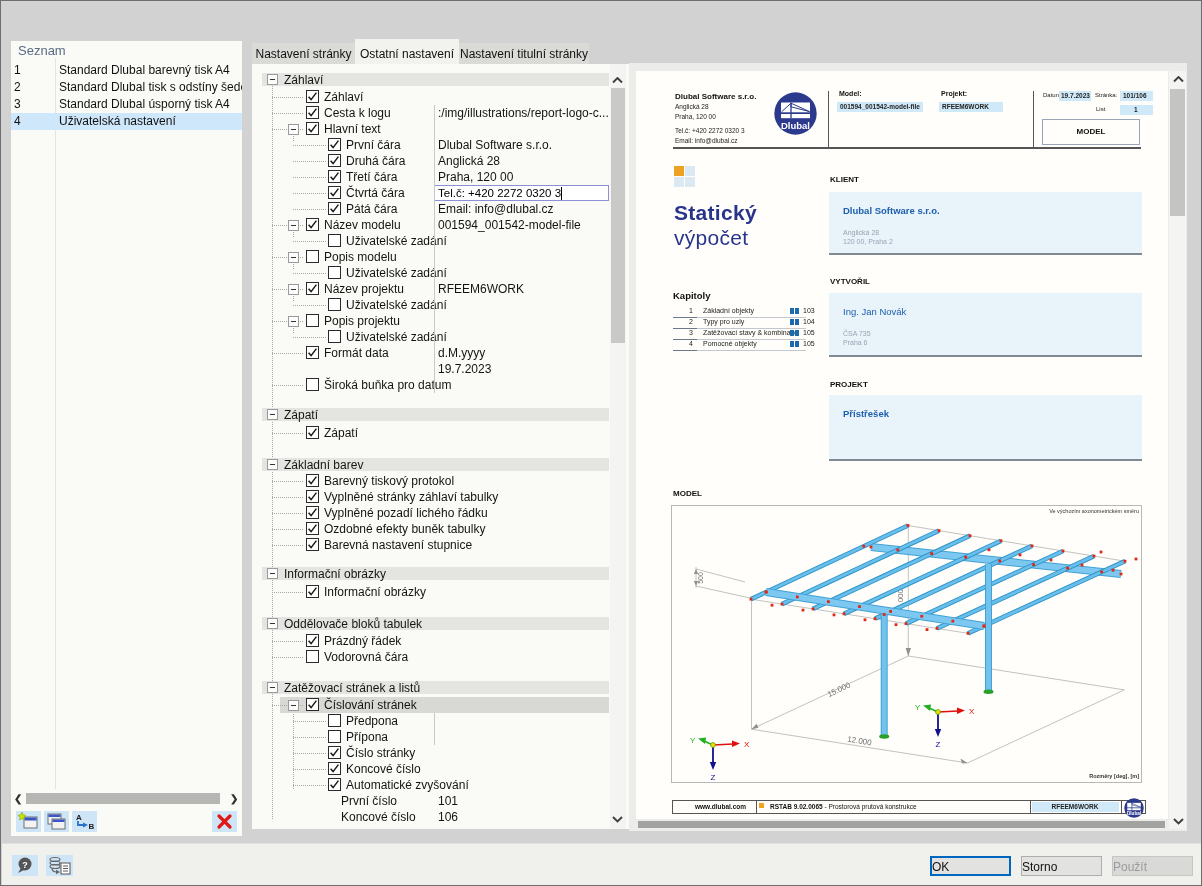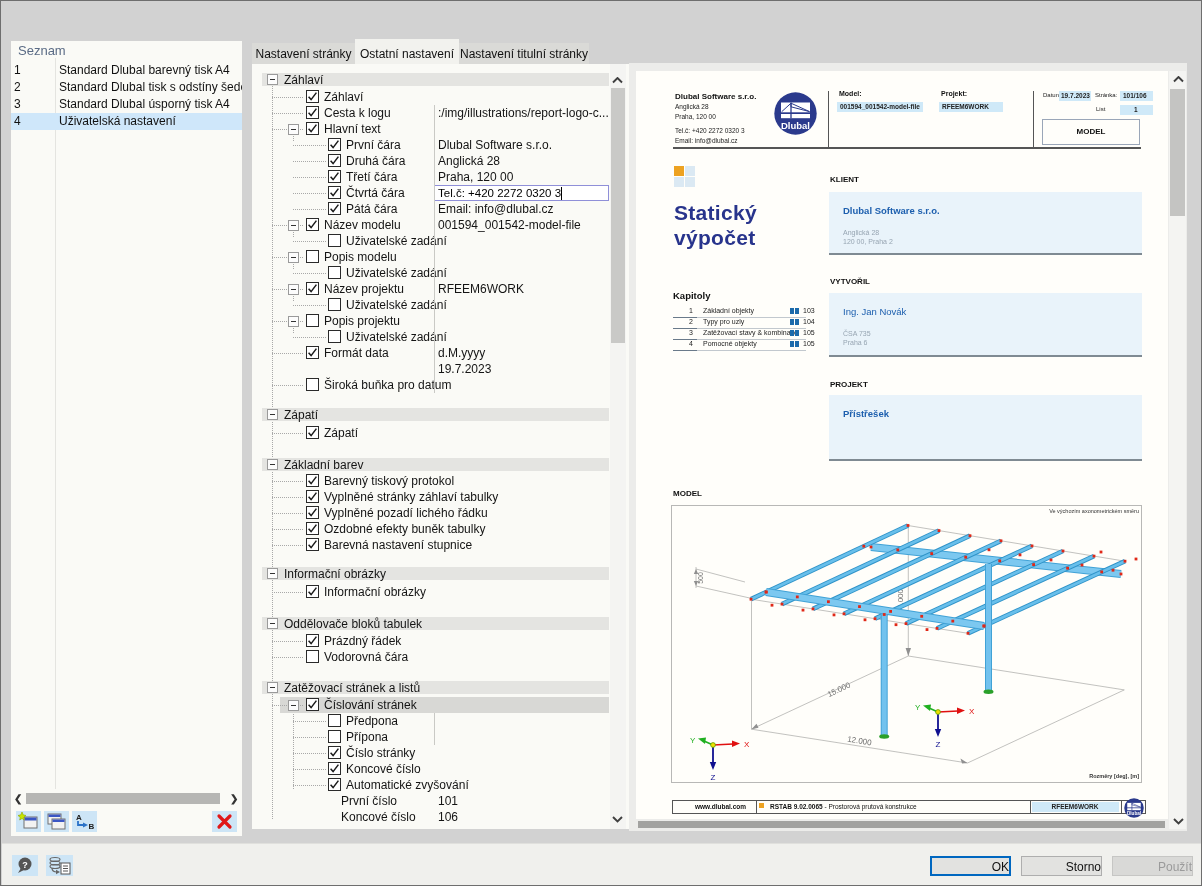--- a/index.html
+++ b/index.html
@@ -27,21 +27,21 @@
 .caret{position:absolute;left:126px;top:1px;width:1px;height:13px;background:#000}
 .sb{position:absolute;background:#f1f1ee}
 .sbthumb{position:absolute;background:#c4c4c2}
 .arr{position:absolute;font-size:11px;color:#505050;font-weight:bold}
 .prevarea{position:absolute;left:628px;top:62px;width:558px;height:768px;background:#ececea}
 .page{position:absolute;left:635px;top:70px;width:532px;height:748px;background:#fffefa}
 .pv{position:absolute;white-space:nowrap}
 .blue-box{position:absolute;background:#e9f3fa}
 .hl{position:absolute;background:#cfe9f8}
 .footer{position:absolute;left:1px;top:842px;width:1200px;height:43px;background:#f0f0ed;border-top:1px solid #e0e0dd}
-.btn{position:absolute;top:12px;width:81px;height:20px;background:#e2e2e0;border:1px solid #aeaeae;font-size:12px;color:#111;text-align:right;padding-top:3px}
+.btn{position:absolute;top:12px;width:81px;height:20px;background:#e2e2e0;border:1px solid #aeaeae;font-size:12px;color:#111;text-align:left;padding-top:3px}
 .helpbtn{position:absolute;background:#cde5f6}
 .tbtn{position:absolute;background:#cde5f6;width:25px;height:21px}
 </style></head>
 <body>
 <div class="win">
   <div class="panel" style="left:10px;top:40px;width:231px;height:795px"></div>
     <div class="seznam">Seznam</div>
     <div class="abs" style="left:54px;top:57px;width:1px;height:731px;background:#e4e4e0"></div>
     <div class="lrow " style="top:61px">
       <span class="lnum">1</span>
@@ -401,21 +401,21 @@
       <div class="hl" style="left:484px;top:34px;width:33px;height:10px"></div>
       <div class="pv" style="left:498px;top:35px;font-size:6.5px;font-weight:bold;color:#222">1</div>
       <div class="pv" style="left:406px;top:48px;width:98px;height:26px;border:1px solid #9aa6b8;background:#fffefa"></div>
       <div class="pv" style="left:406px;top:56px;width:98px;text-align:center;font-size:8px;font-weight:bold;color:#111">MODEL</div>
       <div class="pv" style="left:37px;top:76px;width:468px;height:2px;background:#555"></div>
       <div class="pv" style="left:38px;top:95px;width:10px;height:10px;background:#eda221"></div>
       <div class="pv" style="left:49px;top:95px;width:10px;height:10px;background:#dbe9f3"></div>
       <div class="pv" style="left:38px;top:106px;width:10px;height:10px;background:#dbe9f3"></div>
       <div class="pv" style="left:49px;top:106px;width:10px;height:10px;background:#dbe9f3"></div>
       <div class="pv" style="left:38px;top:130px;font-size:21px;font-weight:bold;color:#28348c;letter-spacing:0.3px">Statický</div>
-      <div class="pv" style="left:38px;top:155px;font-size:21px;font-weight:bold;color:#28348c;letter-spacing:0.3px">výpočet</div>
+      <div class="pv" style="left:38px;top:155px;font-size:21px;font-weight:normal;color:#28348c;letter-spacing:0.3px">výpočet</div>
       <div class="pv" style="left:37px;top:219px;font-size:9.5px;font-weight:bold;color:#111">Kapitoly</div>
       <div class="pv" style="left:53px;top:236px;font-size:7px;color:#222">1</div>
       <div class="pv" style="left:67px;top:236px;font-size:7px;color:#222">Základní objekty</div>
       <svg class="pv" style="left:154px;top:237px" width="9" height="6">
         <rect width="4" height="6" fill="#1b6aab"></rect>
         <rect x="5" width="4" height="6" fill="#1b6aab"></rect>
       </svg>
       <div class="pv" style="left:167px;top:236px;font-size:7px;color:#222">103</div>
       <div class="pv" style="left:37px;top:246px;width:133px;height:1px;background:#c2c8ce"></div>
       <div class="pv" style="left:37px;top:246px;width:24px;height:1px;background:#6a7a8a"></div>

